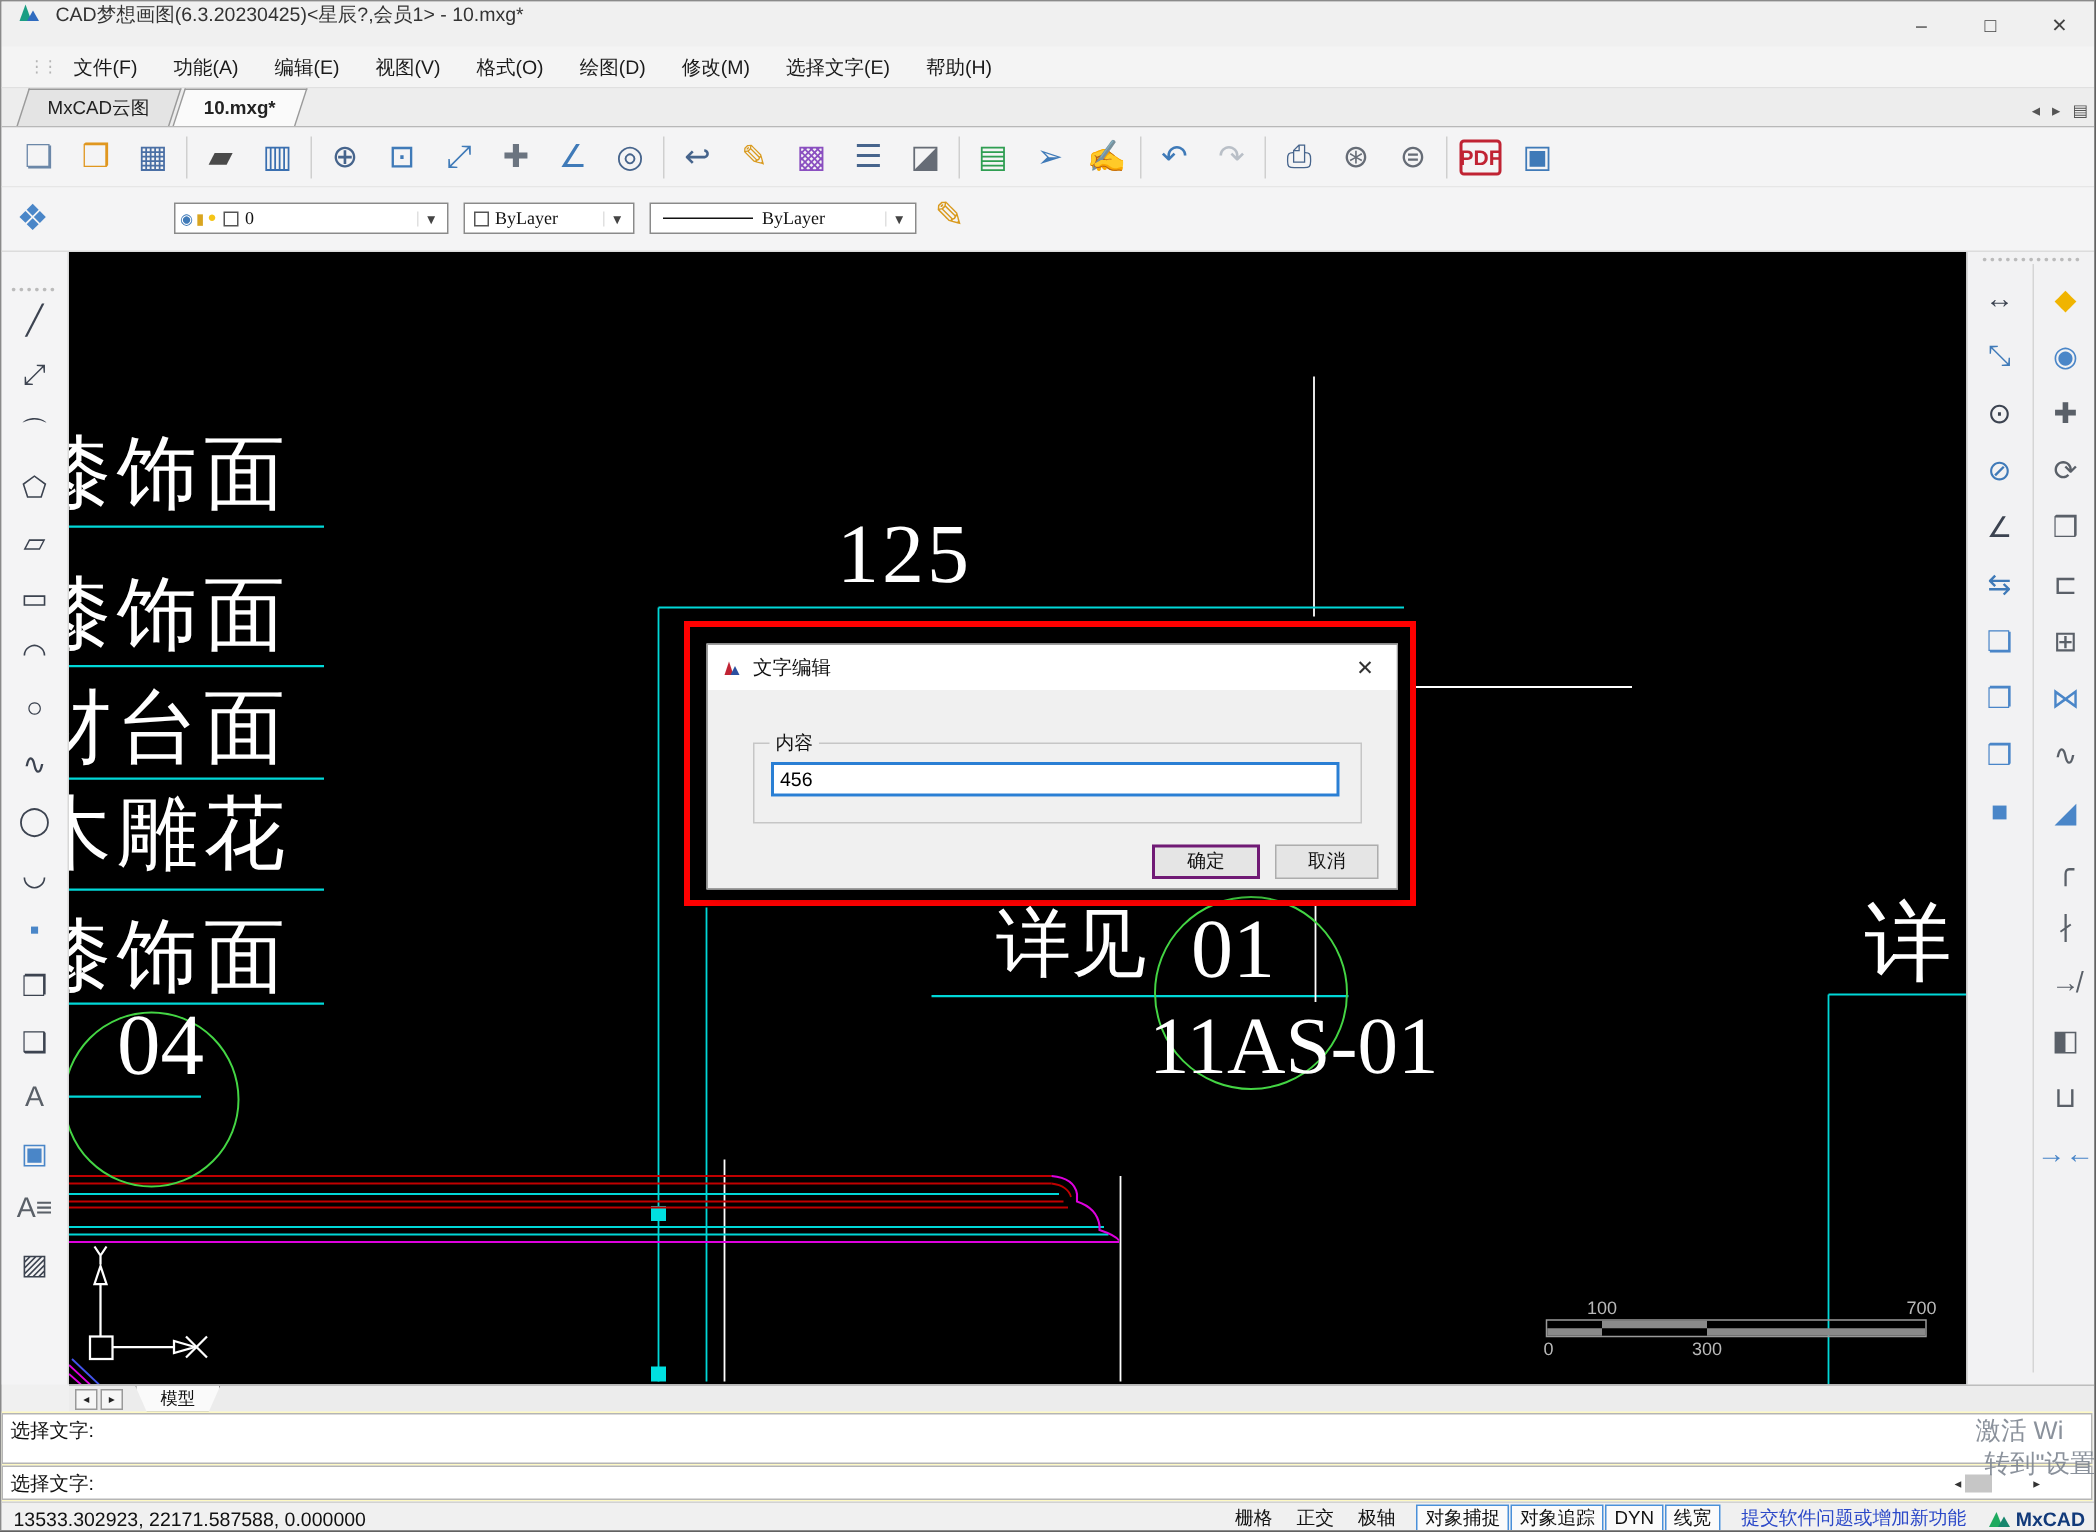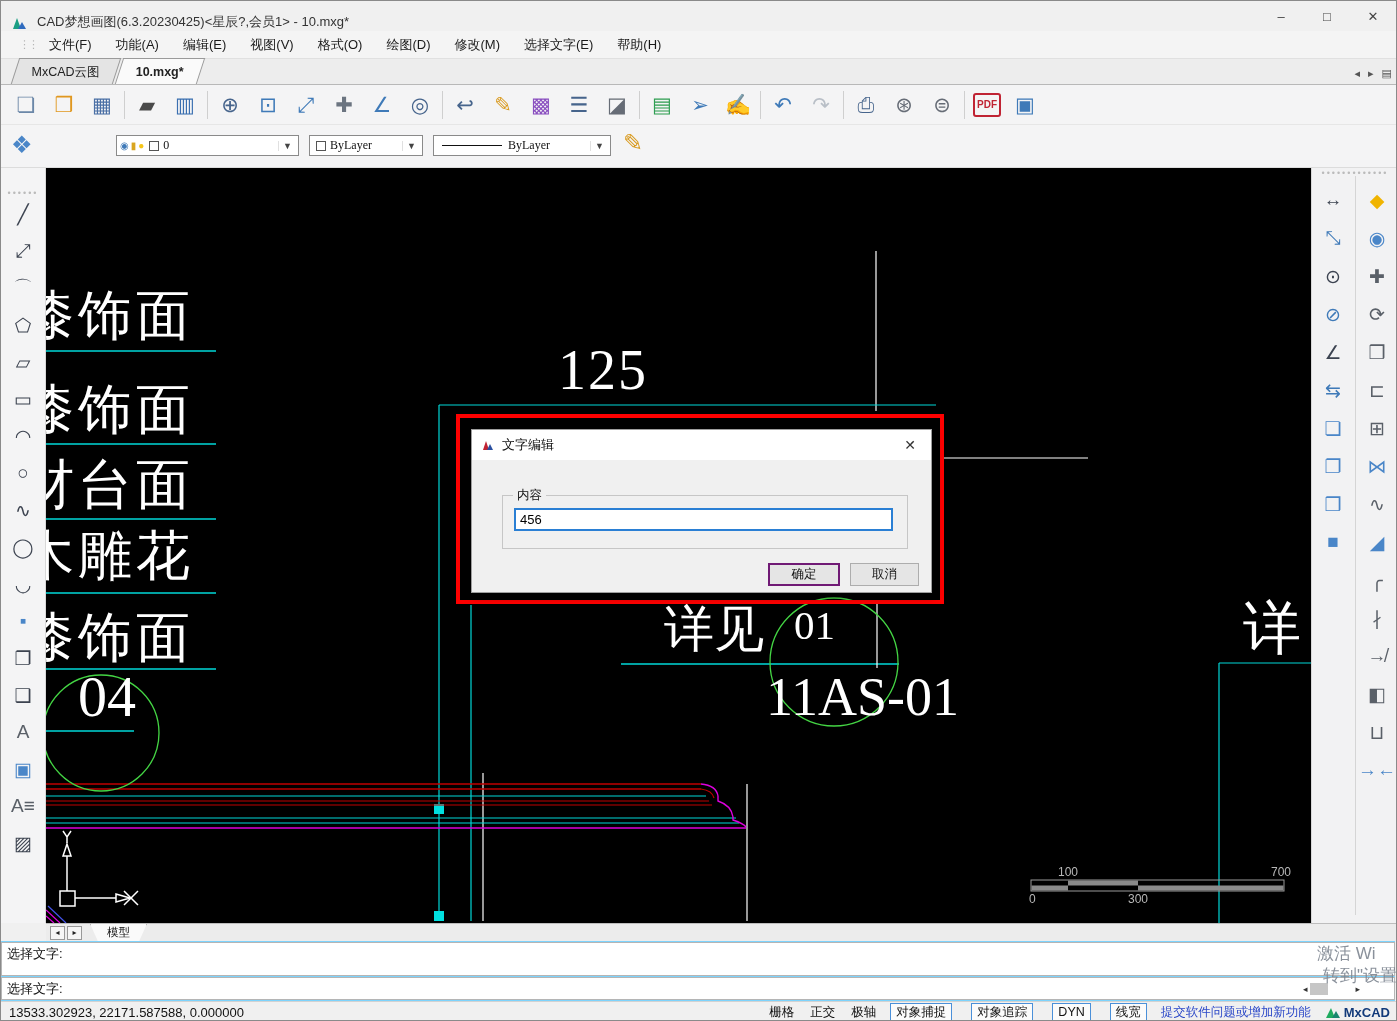--- a/index.html
+++ b/index.html
@@ -1,20 +1,20 @@
 <!DOCTYPE html>
 <html><head>
 <meta charset="utf-8">
 <style>
   * { margin:0; padding:0; box-sizing:border-box; }
   body { font-family:"Liberation Sans", sans-serif; background:#444; }
   #app { position:relative; width:1397px; height:1021px; background:#f0f0f0; overflow:hidden; border:1px solid #8a8a8a; }
 
   
-  .titlebar { position:absolute; top:0; left:0; right:0; height:30px; background:#f0f0f0; display:flex; align-items:flex-end; padding-left:10px; }
+  .titlebar { position:absolute; top:0; left:0; right:0; height:30px; background:#f0f0f0; display:flex; align-items:flex-start; padding-left:10px; }
   .titlebar .logo { display:inline-flex; margin-right:8px; }
   .title-text { font-size:13px; color:#333; }
   .win-controls { position:absolute; right:0; top:0; height:30px; display:flex; }
   .win-btn { width:46px; height:30px; display:flex; align-items:center; justify-content:center; font-size:13px; color:#444; }
 
   
   .menubar { position:absolute; top:30px; left:0; right:0; height:28px; display:flex; align-items:center; gap:24px; padding-left:18px; background:#f4f4f4; border-bottom:1px solid #e0e0e0; }
   .menubar .grip { color:#b5b5b5; font-size:11px; margin-right:-12px; letter-spacing:-2px;}
   .menu-item { font-size:13px; color:#1a1a1a; }
 
@@ -23,21 +23,21 @@
   .doctab { transform:skewX(-18deg); border:1px solid #9a9a9a; border-bottom:none; padding:3px 16px; background:#e4e4e4; margin-right:2px; }
   .doctab > span { display:inline-block; transform:skewX(18deg); font-size:12.5px; color:#222; }
   .doctab.active { background:#fafafa; }
   .doctab.active > span { font-weight:bold; }
   .tab-nav { position:absolute; right:4px; bottom:4px; display:flex; gap:8px; font-size:11px; color:#555; }
 
   
   .toolbar1 { position:absolute; top:84px; left:0; right:0; height:40px; background:#f4f4f5; display:flex; align-items:center; padding-left:6px; border-bottom:1px solid #e6e6e6; }
   .icon { display:inline-flex; align-items:center; justify-content:center; width:38px; height:34px; font-size:21px; }
   .icon-sep { width:1px; height:28px; background:#cfcfcf; margin:0 3px; }
-  .pdf-chip { width:28px; height:24px; font-size:10px; font-weight:bold; border:2px solid #c02333; border-radius:3px; margin:18px 5px; }
+  .pdf-chip { width:28px; height:24px; font-size:14px; font-weight:bold; border:2px solid #c02333; border-radius:3px; margin:18px 5px; }
 
   .toolbar2 { position:absolute; top:124px; left:0; right:0; height:43px; background:#f4f4f5; border-bottom:1px solid #dcdcdc; }
   .fmt-layers { position:absolute; left:10px; top:6px; font-size:24px; color:#4a86c8; }
   .combo { position:absolute; top:10px; height:21px; background:#fff; border:1px solid #8a8a8a; display:flex; align-items:center; font-size:12px; color:#111; padding:0 2px; font-family:"Liberation Serif",serif; }
   .combo .chev { margin-left:auto; font-size:9px; color:#444; padding:0 4px; border-left:1px solid #e0e0e0; }
   .combo .mini { font-size:10px; margin:0 1px; }
   .combo .sw { width:10px; height:10px; border:1px solid #555; background:#fff; margin:0 4px; }
   .combo .ltline { width:60px; height:1px; background:#111; margin:0 6px; }
   .fmt-pencil { position:absolute; left:622px; top:4px; font-size:24px; color:#d99a1e; }
 
@@ -68,32 +68,32 @@
   .dlg-input { position:absolute; left:42px; top:78px; width:379px; height:23px; border:2px solid #2a7fd4; background:#fff; font-size:13px; padding-left:4px; font-family:"Liberation Sans",sans-serif; }
   .dlg-btn { position:absolute; top:133px; height:23px; background:#e5e5e5; font-size:12.5px; display:flex; align-items:center; justify-content:center; color:#111; }
   .btn-ok { left:296px; width:72px; border:2px solid #701a75; }
   .btn-cancel { left:378px; width:69px; border:1px solid #adadad; }
 
   
   .modelbar { position:absolute; top:922px; left:45px; right:0; height:18px; background:#ececec; border-top:1px solid #bdbdbd; display:flex; align-items:center; padding-left:4px; }
   .mnav { width:15px; height:14px; border:1px solid #999; background:#f6f6f6; font-size:8px; display:flex; align-items:center; justify-content:center; color:#222; margin-right:2px; }
   .tab-model { margin-left:6px; background:#fafafa; border:1px solid #888; border-top:none; clip-path:polygon(0 0, 100% 0, 86% 100%, 14% 100%); padding:1px 16px; font-size:11.5px; color:#111; }
 
-  .cmd { position:absolute; top:940px; left:0; right:1px; height:60px; background:#7dd3fc; }
+  .cmd { position:absolute; top:940px; left:0; right:1px; height:60px; background:#fef9c3; }
   .cmd-box1 { position:absolute; left:0; top:1px; right:0; height:34px; background:#fff; border:1px solid #b5b5b5; font-size:13px; color:#111; padding:2px 5px; }
   .cmd-box2 { position:absolute; left:0; top:36px; right:0; height:23px; background:#fff; border:1px solid #b5b5b5; font-size:13px; color:#111; padding:2px 5px; }
   .cmd-scroll { position:absolute; left:1302px; top:40px; width:80px; height:16px; display:flex; align-items:center; gap:2px; }
   .cmd-scroll .arr { font-size:9px; color:#333; }
   .cmd-scroll .thumb { width:18px; height:12px; background:#c6c6c6; }
 
   .statusbar { position:absolute; top:1000px; left:0; right:0; height:21px; background:#f0f0f0; border-top:1px solid #d2d2d2; display:flex; align-items:center; font-size:13px; color:#111; }
   .st-coords { margin-left:8px; }
   .st-right { margin-left:auto; display:flex; align-items:center; gap:14px; padding-right:6px; }
   .st-plainwrap { display:flex; gap:16px; }
-  .st-boxwrap { display:flex; gap:19px; }
+  .st-boxwrap { display:flex; gap:1px; }
   .st-toggle { font-size:12.5px; }
   .st-toggle.boxed { border:1px solid #4a90d9; background:#fbfbfb; padding:0 5px; line-height:17px; }
   .st-link { color:#2b48c8; font-size:12.5px; }
   .brand { display:flex; align-items:center; gap:3px; font-weight:bold; color:#123a7a; font-size:13px; }
 
   .watermark { position:absolute; z-index:50; color:rgba(125,133,144,.9); font-size:17px; white-space:nowrap; }
 </style>
 </head>
 <body>
 
@@ -300,21 +300,21 @@
     <div class="cad-text row-l" style="top:215px;"><span>漆</span><span>饰面</span></div>
     <div class="cad-text row-l" style="top:361px;"><span>木</span><span>雕花</span></div>
     <div class="cad-text row-l" style="top:290px;"><span>材</span><span>台面</span></div>
     <div class="cad-text row-l" style="top:443px;"><span>漆</span><span>饰面</span></div>
 
     <div class="cad-text" style="left:512px; top:174px; font-size:56px; letter-spacing:2px;">125</div>
 
     <div class="cad-text" style="left:32px; top:500px; font-size:58px;">04</div>
 
     <div class="cad-text" style="left:618px; top:436px; font-size:50px;">详见</div>
-    <div class="cad-text" style="left:748px; top:437px; font-size:41px;">01</div>
+    <div class="cad-text" style="left:748px; top:437px; font-size:56px;">01</div>
     <div class="cad-text" style="left:720px; top:502px; font-size:54px;">11AS-01</div>
 
     <div class="cad-text" style="left:1197px; top:432px; font-size:58px;">详</div>
   </div>
 
   <div class="right-tools">
     <div class="grip-h" style="text-align:center;">•••••••••••••</div>
     <div class="rt-div"></div>
     <div class="rt-col" id="rtcolA">
         <span class="rtool" style="color: rgb(60, 67, 80);">↔</span>

